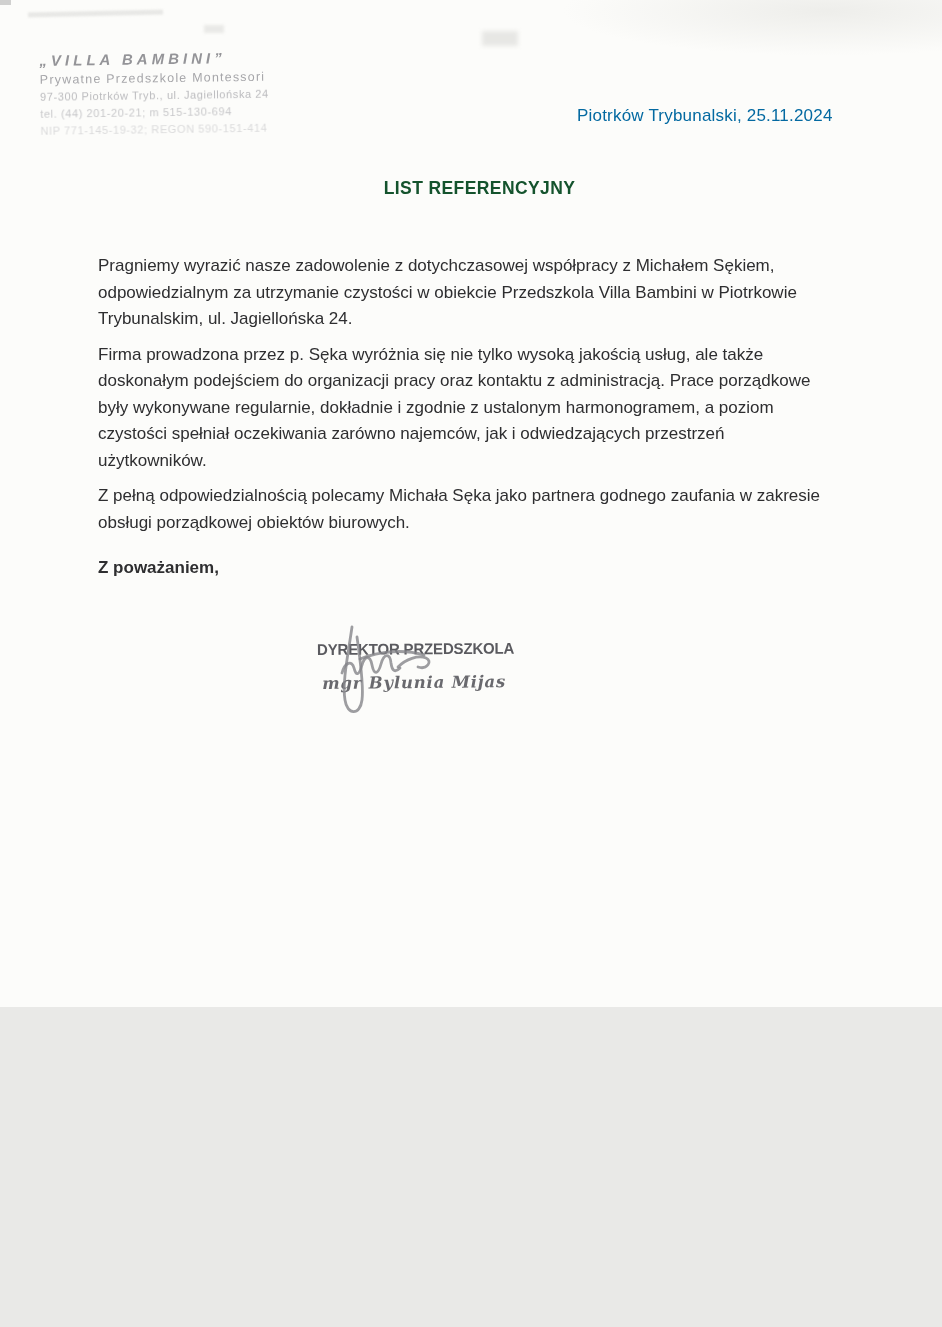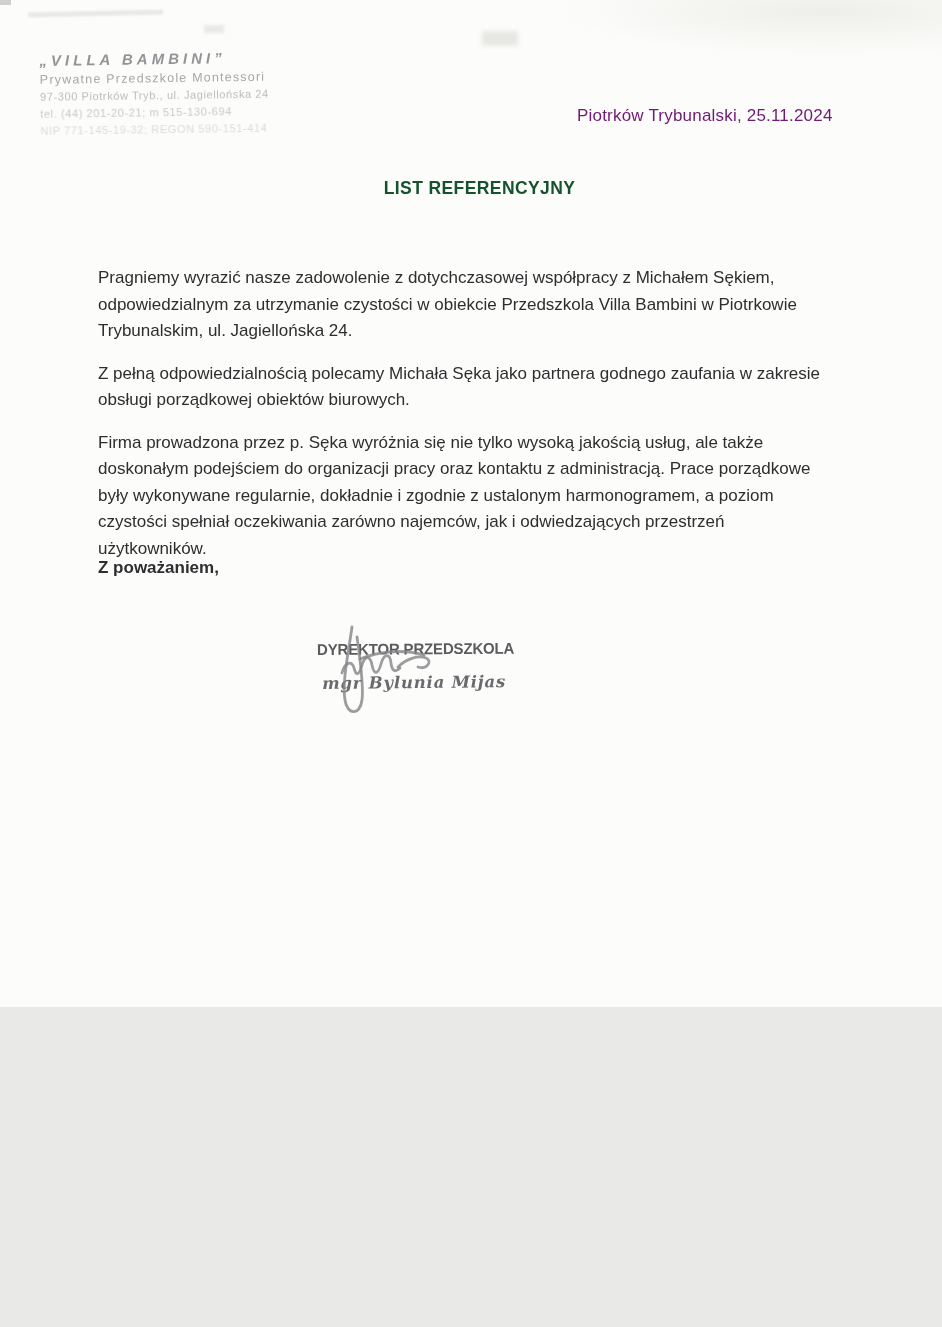--- a/index.html
+++ b/index.html
@@ -40,34 +40,34 @@
     font-size:15px;font-style:italic;font-weight:600;
     letter-spacing:4px;color:#8c8c90;opacity:.92;
   }
   .stamp .s2{font-size:12.5px;letter-spacing:1.2px;color:#9d9da1;opacity:.9;margin-top:2px;}
   .stamp .s3{font-size:11px;letter-spacing:.6px;color:#a9a9ad;opacity:.78;margin-top:3px;filter:blur(.2px);}
   .stamp .s4{font-size:11px;letter-spacing:.6px;color:#b2b2b6;opacity:.7;margin-top:3px;filter:blur(.3px);}
   .stamp .s5{font-size:11px;letter-spacing:.6px;color:#bfbfc2;opacity:.55;margin-top:3px;filter:blur(.45px);}
   
   .dateline{
     position:absolute;left:577px;top:106px;
-    font-size:17px;color:#701a75;letter-spacing:.2px;
+    font-size:17px;color:#0369a1;letter-spacing:.2px;
   }
   
   .title{
     position:absolute;left:0;right:0;top:178px;
     margin:0;text-align:center;
     font-size:17.5px;font-weight:700;letter-spacing:.4px;color:#14532d;
   }
   
   .body-text{
     position:absolute;left:98px;top:249px;width:800px;
     font-size:17px;line-height:26.5px;color:var(--ink,#2e2e30);
   }
-  .body-text p{margin:16px 0 9px 0;white-space:pre-line;}
+  .body-text p{margin:4px 0 9px 0;white-space:pre-line;}
   
   .closing{
     position:absolute;left:98px;top:558px;
     font-size:17px;color:var(--ink,#2e2e30);font-weight:bold;
   }
   
   .sig-role{
     position:absolute;left:317px;top:641px;
     font-size:15.5px;font-weight:600;letter-spacing:-0.2px;
     color:#4d4d52;opacity:.92;transform:rotate(-0.4deg) scaleX(.97);
@@ -106,27 +106,27 @@
   </div>
 
   <div class="dateline">Piotrków Trybunalski, 25.11.2024</div>
 
   <h1 class="title">LIST REFERENCYJNY</h1>
 
   <div class="body-text">
     <p>Pragniemy wyrazić nasze zadowolenie z dotychczasowej współpracy z Michałem Sękiem,
 odpowiedzialnym za utrzymanie czystości w obiekcie Przedszkola Villa Bambini w Piotrkowie
 Trybunalskim, ul. Jagiellońska 24.</p>
-    <p>Z pełną odpowiedzialnością polecamy Michała Sęka jako partnera godnego zaufania w zakresie
-obsługi porządkowej obiektów biurowych.</p>
     <p>Firma prowadzona przez p. Sęka wyróżnia się nie tylko wysoką jakością usług, ale także
 doskonałym podejściem do organizacji pracy oraz kontaktu z administracją. Prace porządkowe
 były wykonywane regularnie, dokładnie i zgodnie z ustalonym harmonogramem, a poziom
 czystości spełniał oczekiwania zarówno najemców, jak i odwiedzających przestrzeń
 użytkowników.</p>
+    <p>Z pełną odpowiedzialnością polecamy Michała Sęka jako partnera godnego zaufania w zakresie
+obsługi porządkowej obiektów biurowych.</p>
   </div>
 
   <div class="closing">Z poważaniem,</div>
 
   <div class="sig-role">DYREKTOR PRZEDSZKOLA</div>
   <div class="sig-name">mgr Bylunia Mijas</div>
 
   <svg class="sig-svg" width="150" height="110" viewBox="0 0 150 110" aria-hidden="true">
     <path d="M 52,12 C 48,40 42,68 45,85 C 47,100 60,101 62,85 C 64,70 60,44 57,22"></path>
     <path d="M 42,58 C 45,47 52,45 54,53 C 56,61 59,61 62,50 C 65,40 70,40 72,50 C 74,60 78,60 81,49 C 84,38 90,38 91,48 C 92,56 95,58 100,53"></path>

